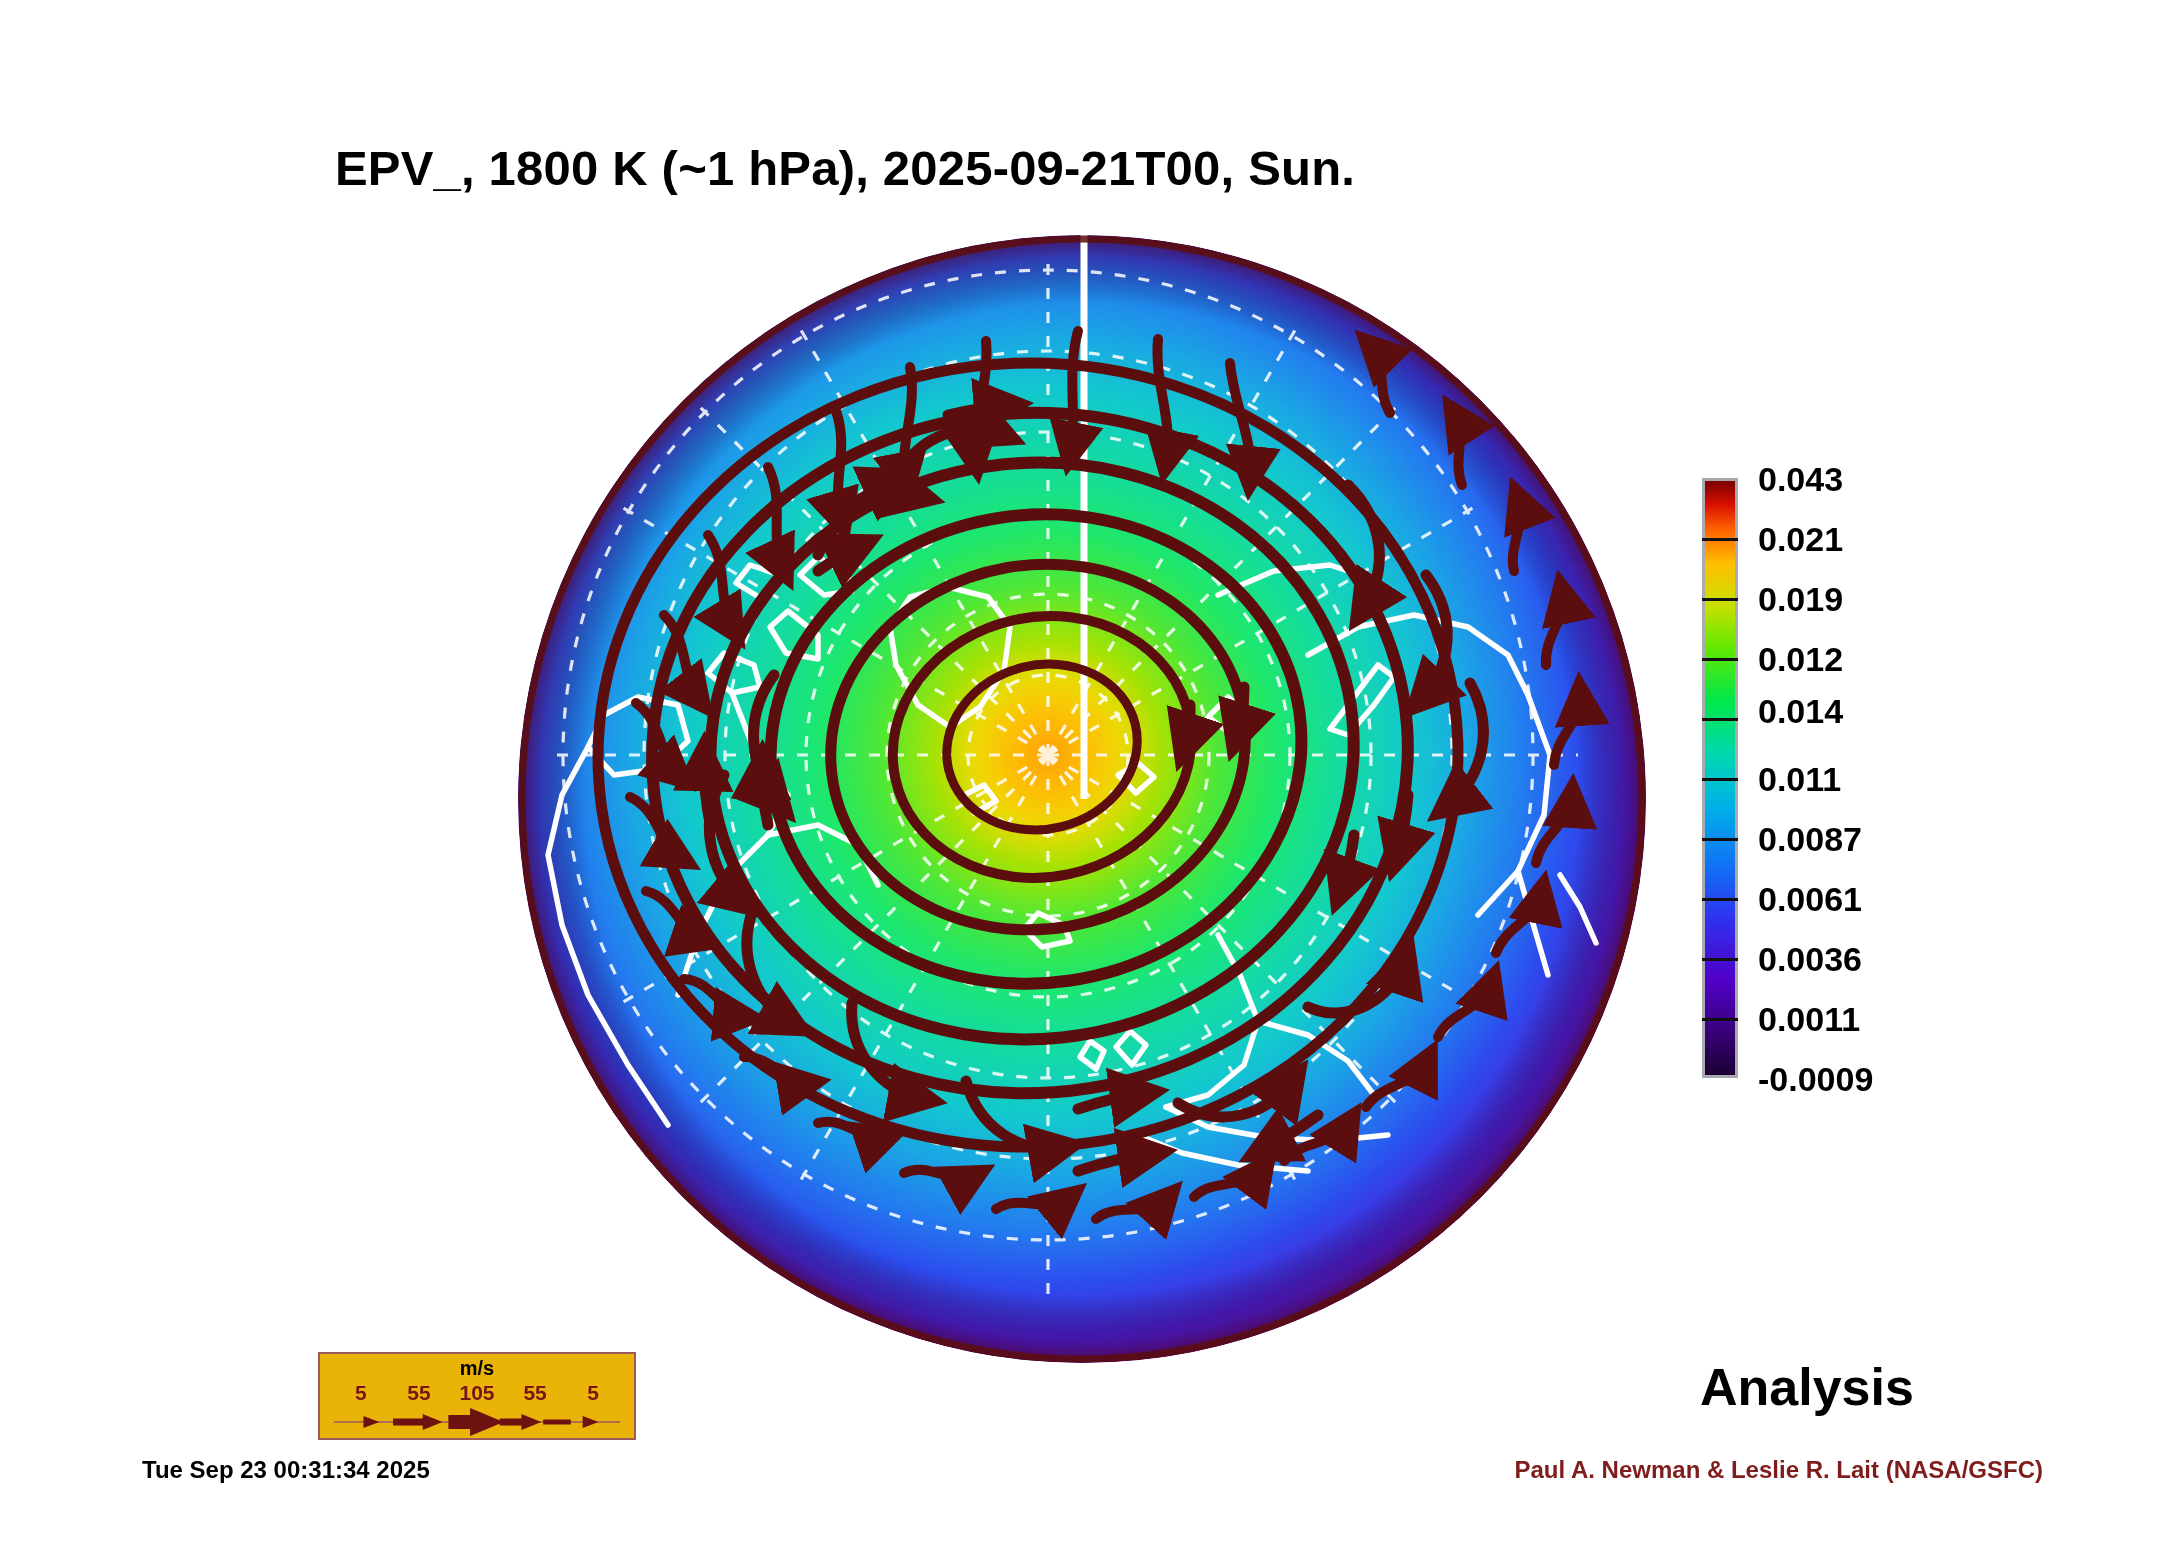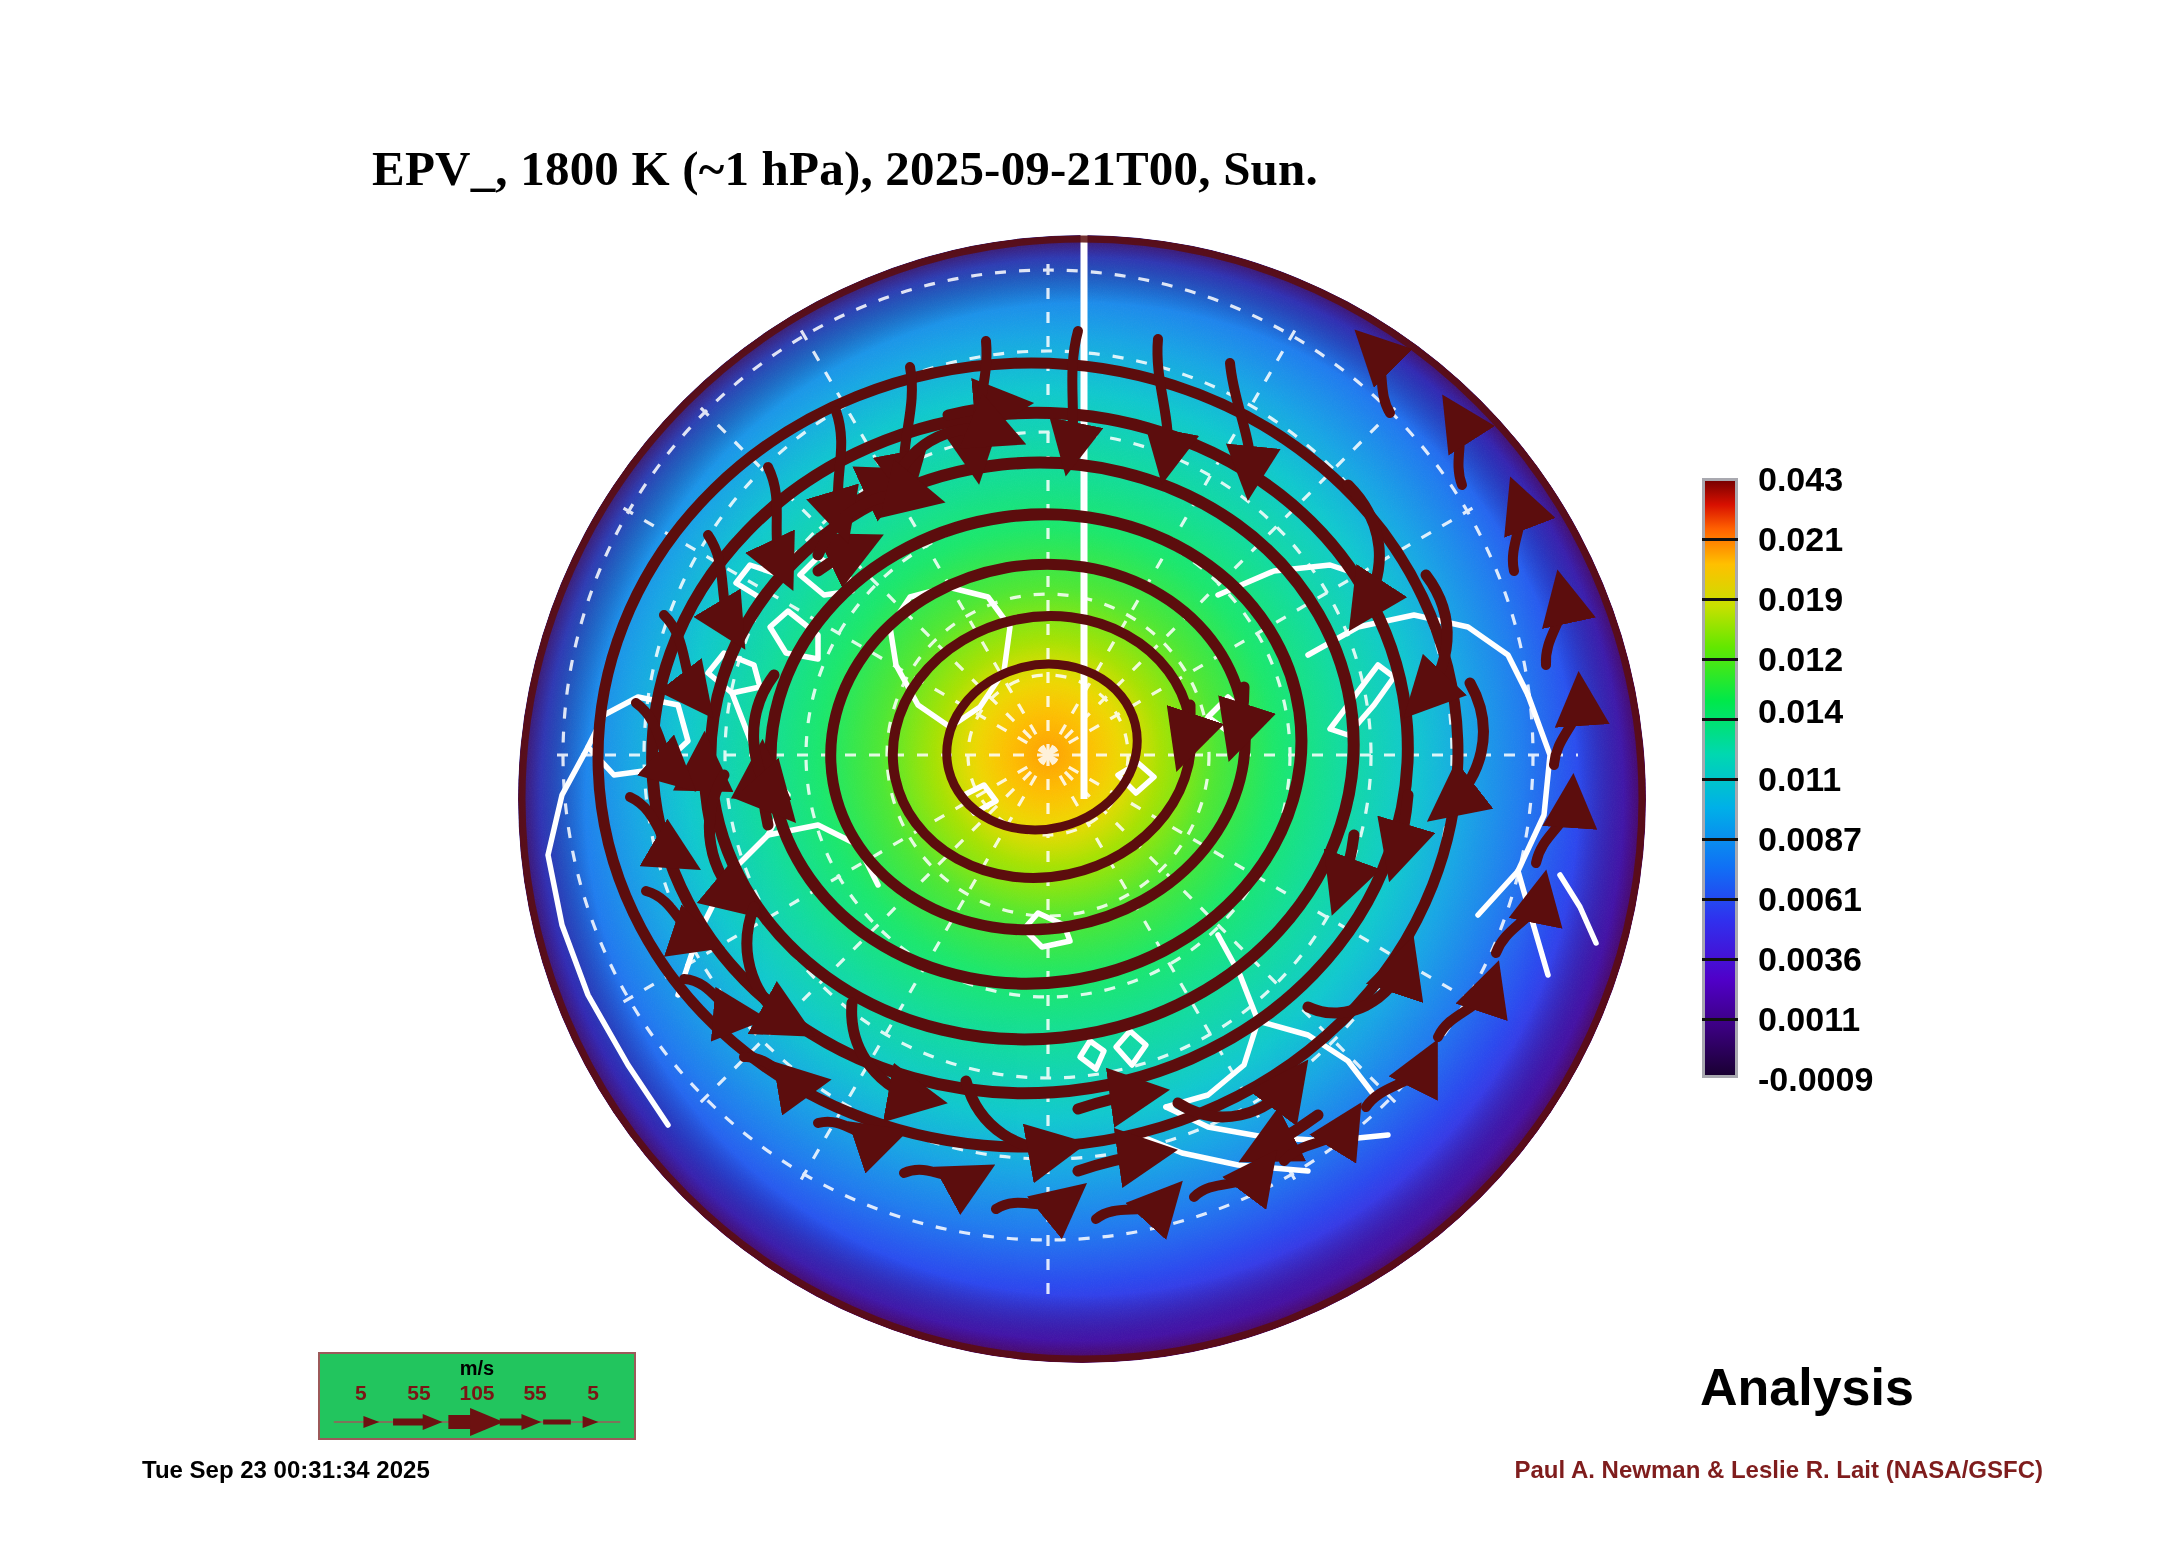--- a/index.html
+++ b/index.html
@@ -25,21 +25,20 @@
     position: absolute;
     left: 0;
     top: 140px;
     width: 1690px;
     text-align: center;
     font-size: 49px;
     font-weight: bold;
     color: #000000;
     letter-spacing: 0.2px;
     white-space: nowrap;
-    font-family: Liberation Serif, serif;
   }
 
   
   #map-area {
     position: absolute;
     left: 518px;
     top: 235px;
     width: 1128px;
     height: 1128px;
   }
@@ -112,21 +111,21 @@
 
   
   #wind-legend {
     position: absolute;
     left: 318px;
     top: 1352px;
     width: 318px;
     height: 88px;
     border: 2px solid #9c5a5a;
     box-sizing: border-box;
-    background: #22c55e;
+    background: #eab308;
   }
   #wind-units {
     position: absolute;
     left: 0;
     top: 3px;
     width: 100%;
     text-align: center;
     font-size: 20px;
     font-weight: bold;
     color: #000;

